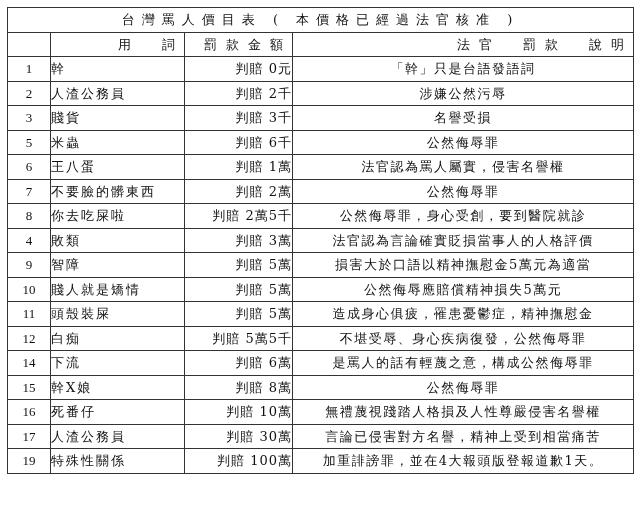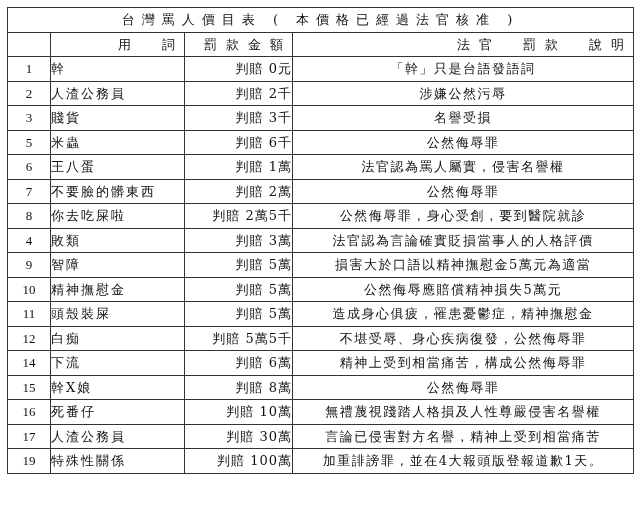--- a/index.html
+++ b/index.html
@@ -94,41 +94,41 @@
         <td class="desc">法官認為言論確實貶損當事人的人格評價</td>
       </tr>
       <tr>
         <td class="num">9</td>
         <td class="term">智障</td>
         <td class="fine">判賠 5萬</td>
         <td class="desc">損害大於口語以精神撫慰金5萬元為適當</td>
       </tr>
       <tr>
         <td class="num">10</td>
-        <td class="term">精神撫慰金</td>
+        <td class="term">賤人就是矯情</td>
         <td class="fine">判賠 5萬</td>
         <td class="desc">公然侮辱應賠償精神損失5萬元</td>
       </tr>
       <tr>
         <td class="num">11</td>
         <td class="term">頭殼裝屎</td>
         <td class="fine">判賠 5萬</td>
         <td class="desc">造成身心俱疲，罹患憂鬱症，精神撫慰金</td>
       </tr>
       <tr>
         <td class="num">12</td>
         <td class="term">白痴</td>
         <td class="fine">判賠 5萬5千</td>
         <td class="desc">不堪受辱、身心疾病復發，公然侮辱罪</td>
       </tr>
       <tr>
         <td class="num">14</td>
         <td class="term">下流</td>
         <td class="fine">判賠 6萬</td>
-        <td class="desc">精神上受到相當痛苦，構成公然侮辱罪</td>
+        <td class="desc">是罵人的話有輕蔑之意，構成公然侮辱罪</td>
       </tr>
       <tr>
         <td class="num">15</td>
         <td class="term">幹X娘</td>
         <td class="fine">判賠 8萬</td>
         <td class="desc">公然侮辱罪</td>
       </tr>
       <tr>
         <td class="num">16</td>
         <td class="term">死番仔</td>

